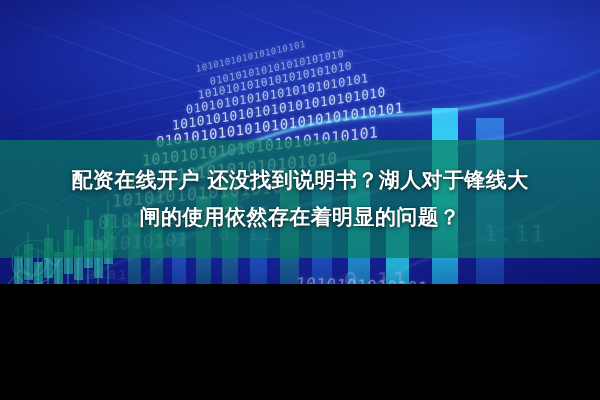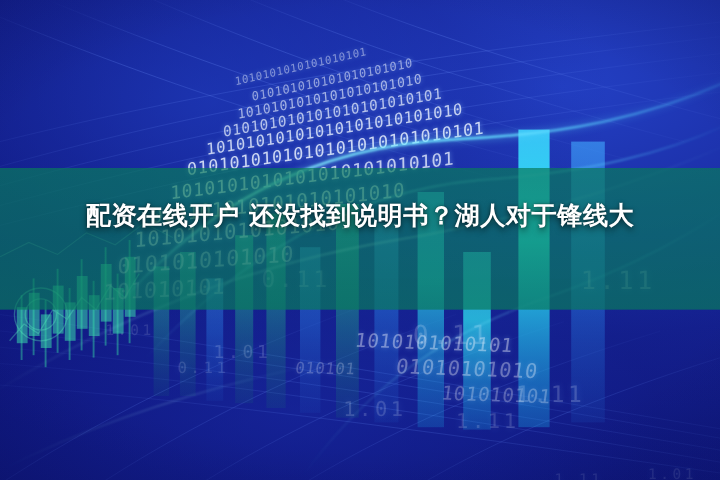--- a/index.html
+++ b/index.html
@@ -3,21 +3,21 @@
 <meta charset="utf-8">
 <style>
   html, body {
     margin: 0;
     padding: 0;
     background: #000;
   }
   #stage {
     position: relative;
     width: 600px;
-    height: 400px;
+    height: 284px;
     overflow: hidden;
     font-family: "DejaVu Sans", "Liberation Sans", sans-serif;
     background: #15803d;
   }
 
   
   .bg-base {
     position: absolute;
     inset: 0;
     background:
@@ -295,16 +295,17 @@
       <div class="numtag" style="left: 148px; top: 300px; font-size: 13px; opacity: 0.3;">0.11</div>
       <div class="numtag" style="left: 88px; top: 268px; font-size: 12px; opacity: 0.26;">1.01</div>
       <div class="numtag" style="left: 462px; top: 392px; font-size: 12px; opacity: 0.22;">1.11</div>
       <div class="numtag" style="left: 540px; top: 388px; font-size: 12px; opacity: 0.22;">1.01</div>
     </div>
 
   <div class="green-band" id="green-band" style="top: 140px; height: 118px; background: rgba(10, 128, 96, 0.62);"></div>
 
   <div class="headline" id="headline" style="top: 162px;">
     <span class="ln">配资在线开户 还没找到说明书？湖人对于锋线大</span>
+    <span class="ln">闸的使用依然存在着明显的问题？</span>
   </div>
 
   <div class="vignette"></div>
 </div>
 
 </body></html>

